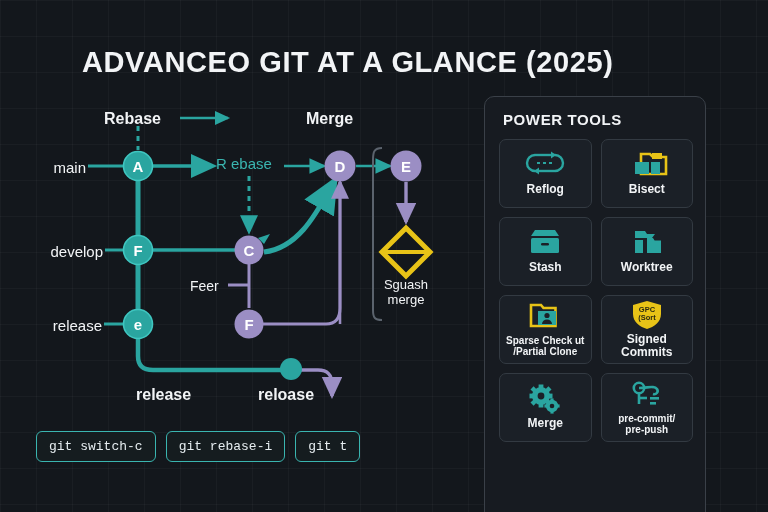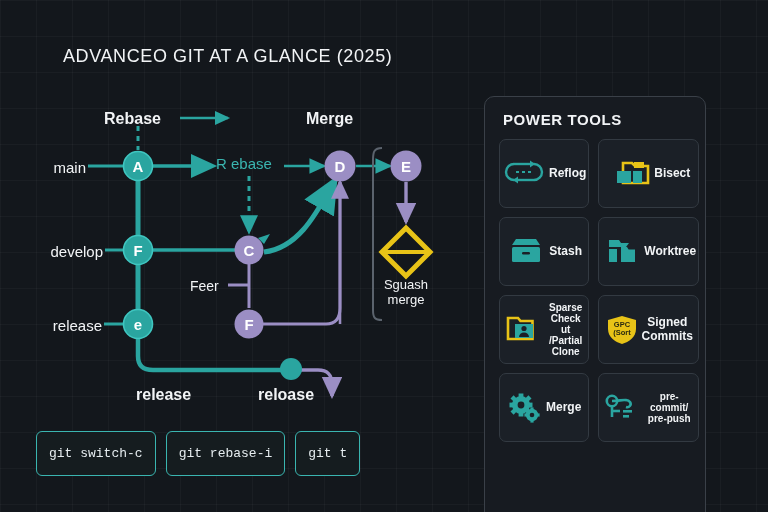--- a/index.html
+++ b/index.html
@@ -12,22 +12,22 @@
   }
   #root{
     position:absolute;inset:0;
     width:768px;height:512px;
     background:
       linear-gradient(to right, rgba(255,255,255,.030) 1px, transparent 1px) 0 0/36px 36px,
       linear-gradient(to bottom, rgba(255,255,255,.030) 1px, transparent 1px) 0 0/36px 36px,
       #13171c;
   }
   .title{
-    position:absolute;left:63px;top:46px;
-    font-size:18px;font-weight:normal;color:#f2f4f6;
+    position:absolute;left:82px;top:46px;
+    font-size:29px;font-weight:bold;color:#f2f4f6;
     letter-spacing:.6px;white-space:nowrap;
   }
   
   #graph{position:absolute;left:0;top:0;width:768px;height:512px;}
   .nodelbl{
     font-family:"Liberation Sans", sans-serif;
     font-size:15px;font-weight:bold;fill:#ffffff;
     text-anchor:middle;dominant-baseline:central;
   }
   .brlbl{
@@ -62,37 +62,37 @@
     font-size:15px;font-weight:bold;color:#f2f4f6;letter-spacing:.6px;
   }
   .tools{
     position:absolute;left:14px;top:42px;
     width:194px;
     display:grid;grid-template-columns:1fr 1fr;gap:9px;
   }
   .tool{
     height:69px;border:1px solid #333a42;border-radius:7px;
     background:#1b2027;
-    display:flex;flex-direction:row;align-items:center;justify-content:center;
+    display:flex;flex-direction:column;align-items:center;justify-content:center;
     gap:3px;box-sizing:border-box;padding:4px 2px;
   }
   .tool .ic{height:30px;display:flex;align-items:flex-start;justify-content:center;}
   .tool .tl{
     font-size:12px;color:#f2f4f6;text-align:center;line-height:1.12;font-weight:bold;
   }
   .tool .tl.small{font-size:10px;font-weight:bold;}
   
   .chips{position:absolute;left:36px;top:431px;display:flex;gap:10px;align-items:center;}
   .chip{
     border:1px solid #3ab5b0;border-radius:6px;
     background:#151c1f;
     color:#e6edf0;
     font-family:"Liberation Mono", monospace;
     font-size:13px;
-    padding:14px 12px;
+    padding:7px 12px;
     white-space:nowrap;
   }
 </style>
 </head>
 <body>
 
 <div id="root">
 
   <div class="title">ADVANCEO GIT AT A GLANCE (2025)</div>
 

